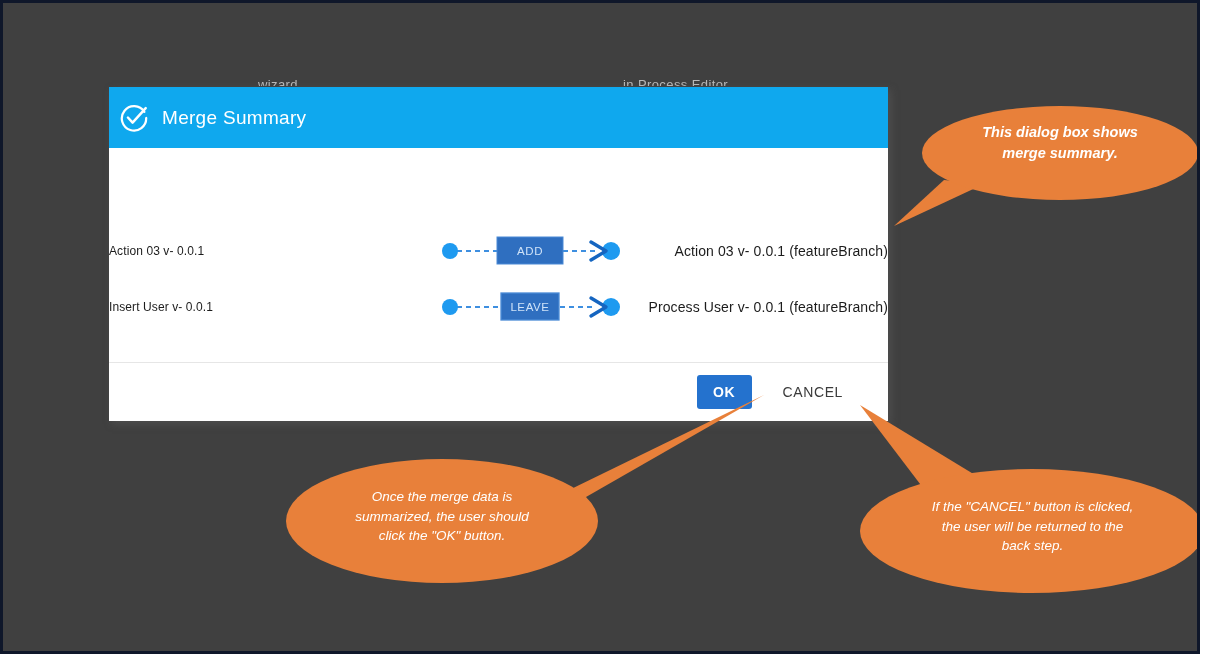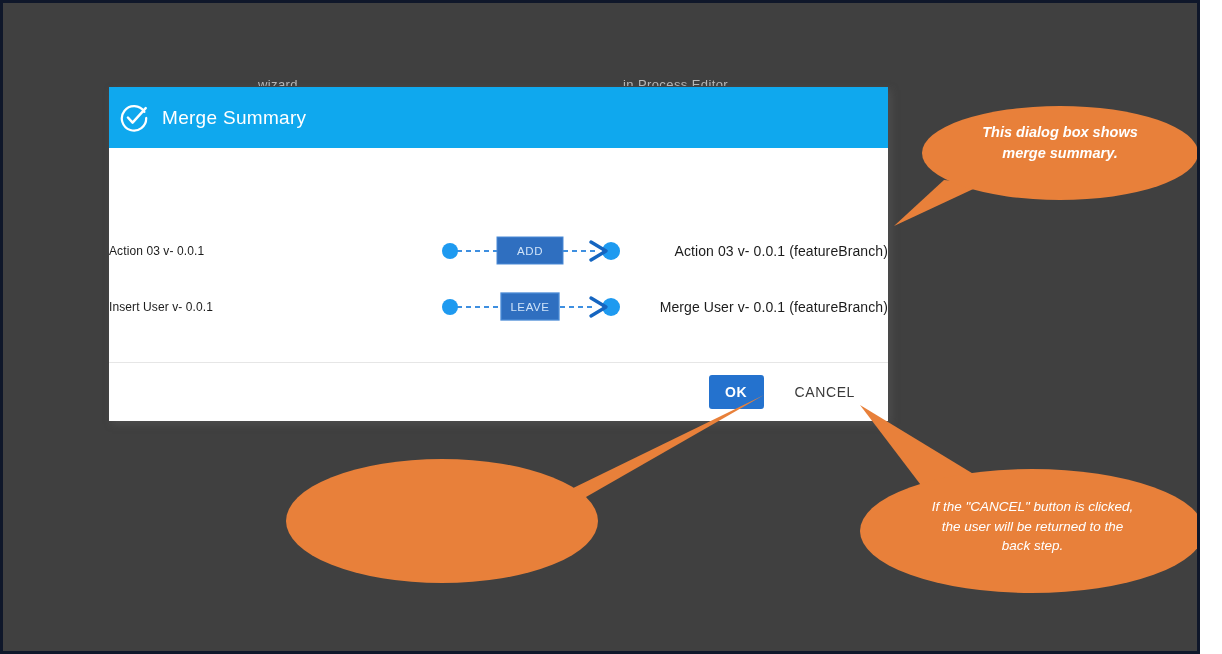--- a/index.html
+++ b/index.html
@@ -68,21 +68,21 @@
     position: relative;
     background: #ffffff;
   }
   .dialog-footer {
     flex: 0 0 auto;
     height: 59px;
     border-top: 1px solid #e6e6e6;
     display: flex;
     align-items: center;
     justify-content: flex-end;
-    padding-right: 27px;
+    padding-right: 39px;
     box-sizing: border-box;
   }
 
   
   .merge-row {
     position: absolute;
     left: 0;
     width: 100%;
     height: 40px;
     display: flex;
@@ -204,21 +204,21 @@
           <svg width="185" height="34" viewBox="0 0 185 34">
             <line x1="18" y1="17" x2="63" y2="17" stroke="#3e8fe0" stroke-width="2" stroke-dasharray="5,4"></line>
             <line x1="121" y1="17" x2="156" y2="17" stroke="#3e8fe0" stroke-width="2" stroke-dasharray="5,4"></line>
             <circle cx="11" cy="17" r="8" fill="#1e9af0"></circle>
             <rect x="62" y="3" width="58" height="27" fill="#2f6fc0" stroke="#4a8ad6" stroke-width="1.3"></rect>
             <text x="91" y="21" text-anchor="middle" fill="#cfe3f8" font-size="11.5" font-family="Liberation Sans, sans-serif" letter-spacing="0.6">LEAVE</text>
             <circle cx="172" cy="17" r="9" fill="#1e9af0"></circle>
             <path d="M152 8 L167 17 L152 26" fill="none" stroke="#1565c0" stroke-width="3.4" stroke-linecap="round" stroke-linejoin="round"></path>
           </svg>
         </div>
-        <div class="dst-label">Merge User v- 0.0.1 (featureBranch)</div>
+        <div class="dst-label">Process User v- 0.0.1 (featureBranch)</div>
       </div>
 
     </div>
 
     <div class="dialog-footer">
       <button class="ok-button">OK</button>
       <button class="cancel-button">CANCEL</button>
     </div>
   </div>
 
@@ -229,20 +229,23 @@
     </svg>
     <div class="callout-text bold" style="left:52px; top:24px; width:240px;">This dialog box shows
 merge summary.</div>
   </div>
 
   <div class="callout" style="left:283px; top:390px; width:480px; height:200px;">
     <svg width="480" height="200" viewBox="0 0 480 200">
       <path d="M478 2 L300 104 L240 118 Z" fill="#e8803a"></path>
       <ellipse cx="156" cy="128" rx="156" ry="62" fill="#e8803a"></ellipse>
     </svg>
+    <div class="callout-text normal" style="left:28px; top:94px; width:256px;">Once the merge data is
+summarized, the user should
+click the "OK" button.</div>
   </div>
 
   <div class="callout" style="left:855px; top:400px; width:360px; height:195px;">
     <svg width="360" height="195" viewBox="0 0 360 195">
       <path d="M2 2 L150 92 L75 98 Z" fill="#e8803a"></path>
       <ellipse cx="174" cy="128" rx="172" ry="62" fill="#e8803a"></ellipse>
     </svg>
     <div class="callout-text normal" style="left:22px; top:94px; width:305px;">If the "CANCEL" button is clicked,
 the user will be returned to the
 back step.</div>

